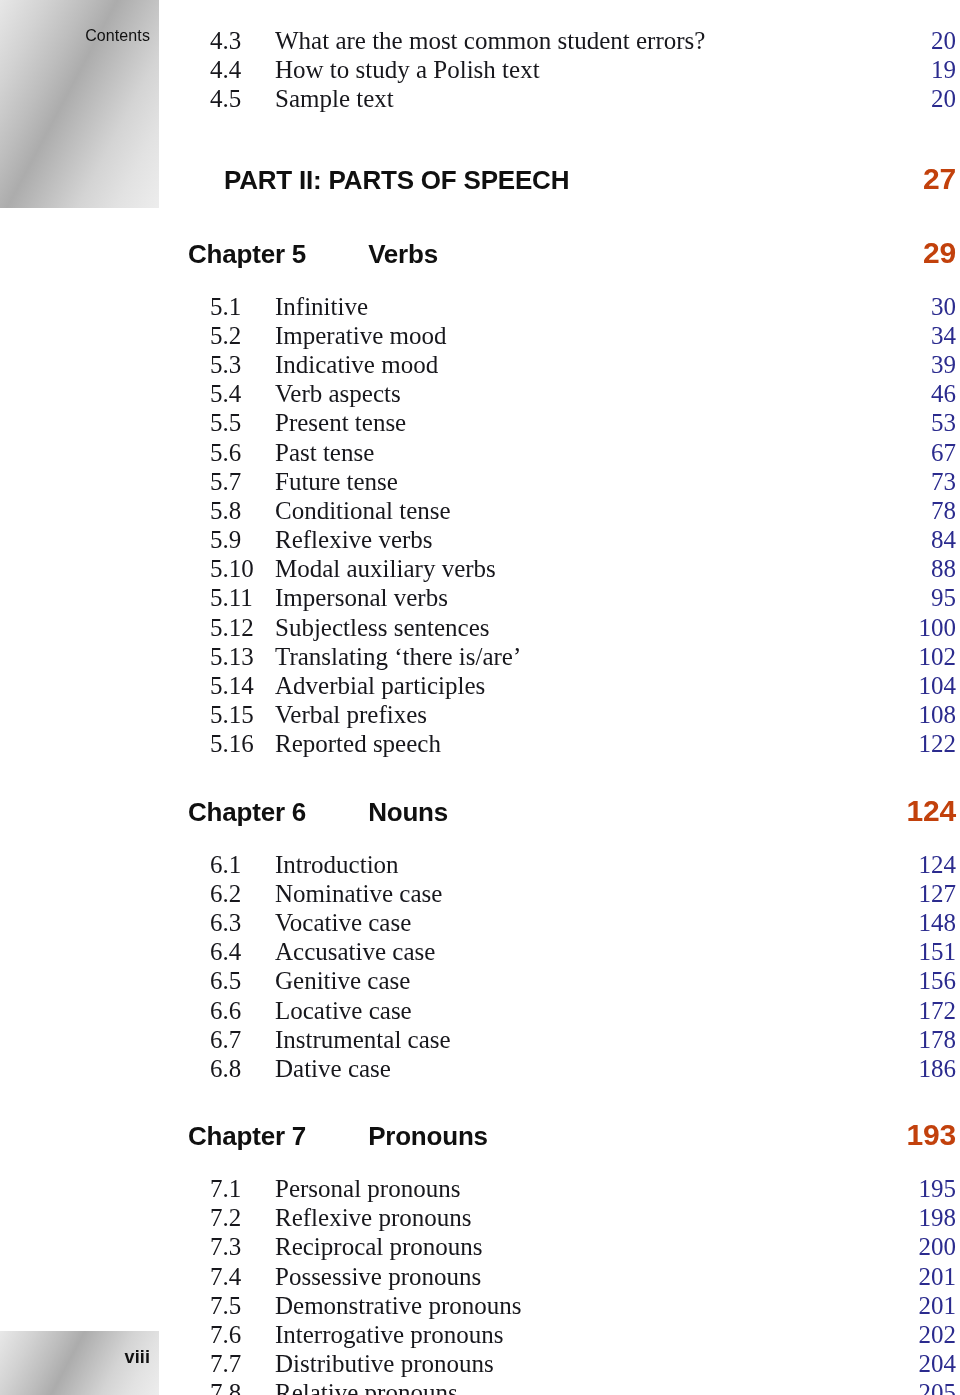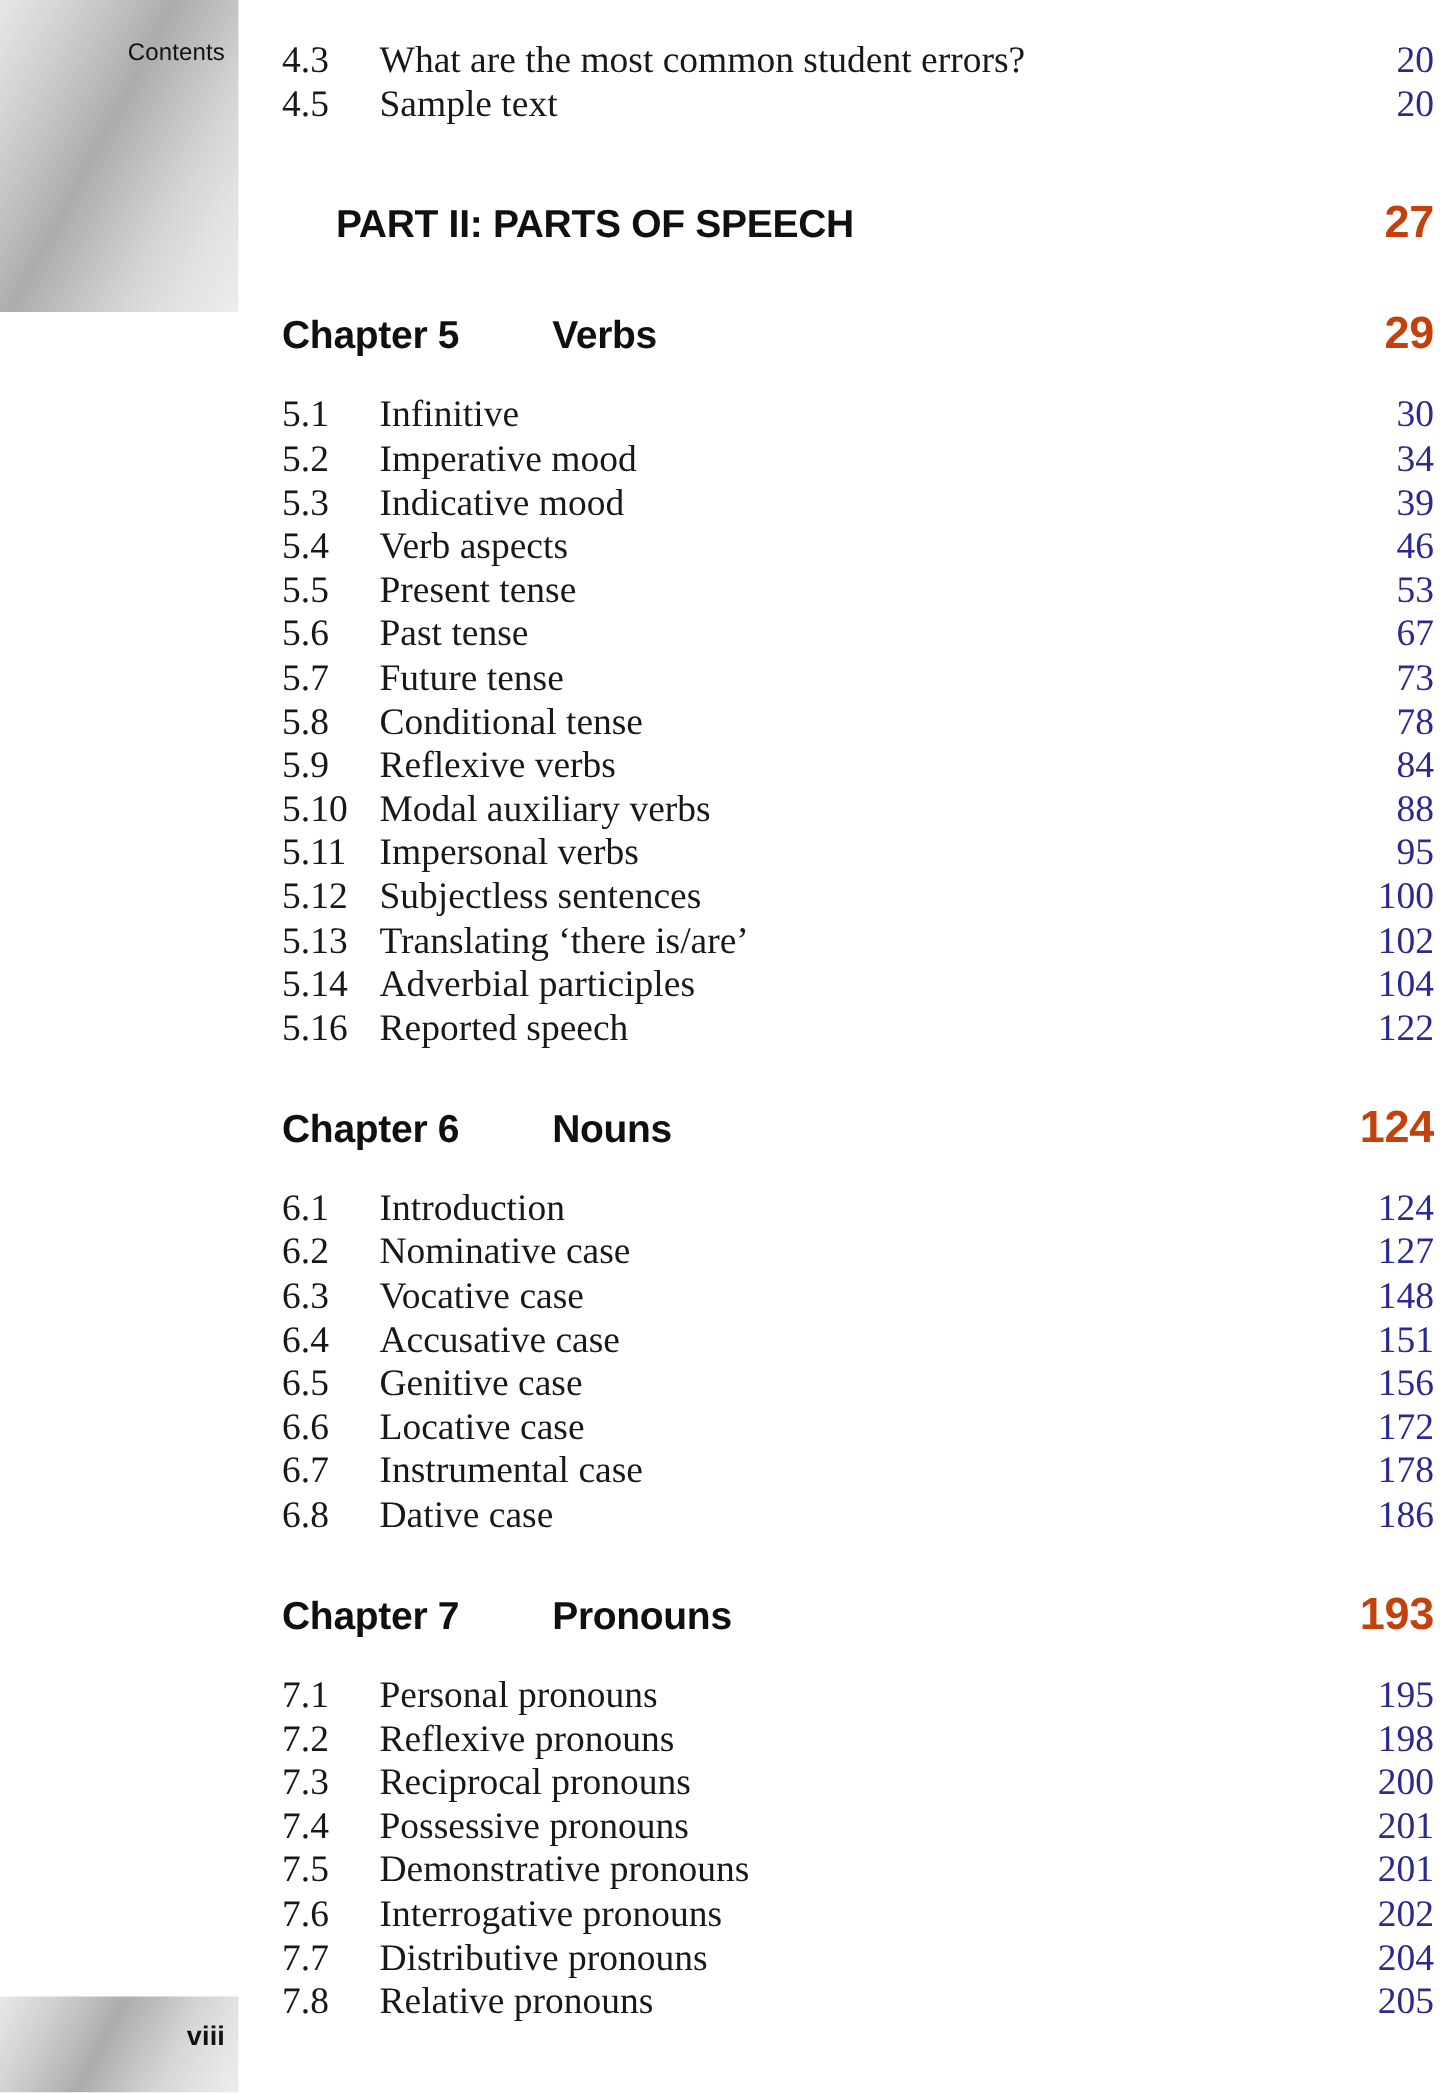--- a/index.html
+++ b/index.html
@@ -74,20 +74,21 @@
     align-items: baseline;
     height: 29.2px;
   }
 
   .num {
     width: 65px;
     flex: 0 0 65px;
     font-size: 25px;
     color: #17171c;
     font-family: "Liberation Serif", serif;
+    margin-left: 22px;
   }
   .title {
     flex: 1 1 auto;
     font-size: 25px;
     color: #17171c;
     font-family: "Liberation Serif", serif;
     white-space: nowrap;
   }
   .page {
     flex: 0 0 auto;
@@ -156,20 +157,25 @@
 <div id="toc">
 
   <div class="pad-top-3"></div>
 
   <div class="row">
     <span class="num">4.3</span>
     <span class="title">What are the most common student errors?</span>
     <span class="page">20</span>
   </div>
   <div class="row">
+    <span class="num">4.4</span>
+    <span class="title">How to study a Polish text</span>
+    <span class="page">19</span>
+  </div>
+  <div class="row">
     <span class="num">4.5</span>
     <span class="title">Sample text</span>
     <span class="page">20</span>
   </div>
 
   <div class="gap-lg"></div>
 
   <div class="heading-row part-row">
     <span class="h-title">PART II: PARTS OF SPEECH</span>
     <span class="h-page">27</span>
@@ -249,20 +255,25 @@
     <span class="num">5.13</span>
     <span class="title">Translating ‘there is/are’</span>
     <span class="page">102</span>
   </div>
   <div class="row">
     <span class="num">5.14</span>
     <span class="title">Adverbial participles</span>
     <span class="page">104</span>
   </div>
   <div class="row">
+    <span class="num">5.15</span>
+    <span class="title">Verbal prefixes</span>
+    <span class="page">108</span>
+  </div>
+  <div class="row">
     <span class="num">5.16</span>
     <span class="title">Reported speech</span>
     <span class="page">122</span>
   </div>
 
   <div class="gap-md"></div>
 
   <div class="heading-row">
     <span class="h-num">Chapter 6</span>
     <span class="h-title">Nouns</span>

